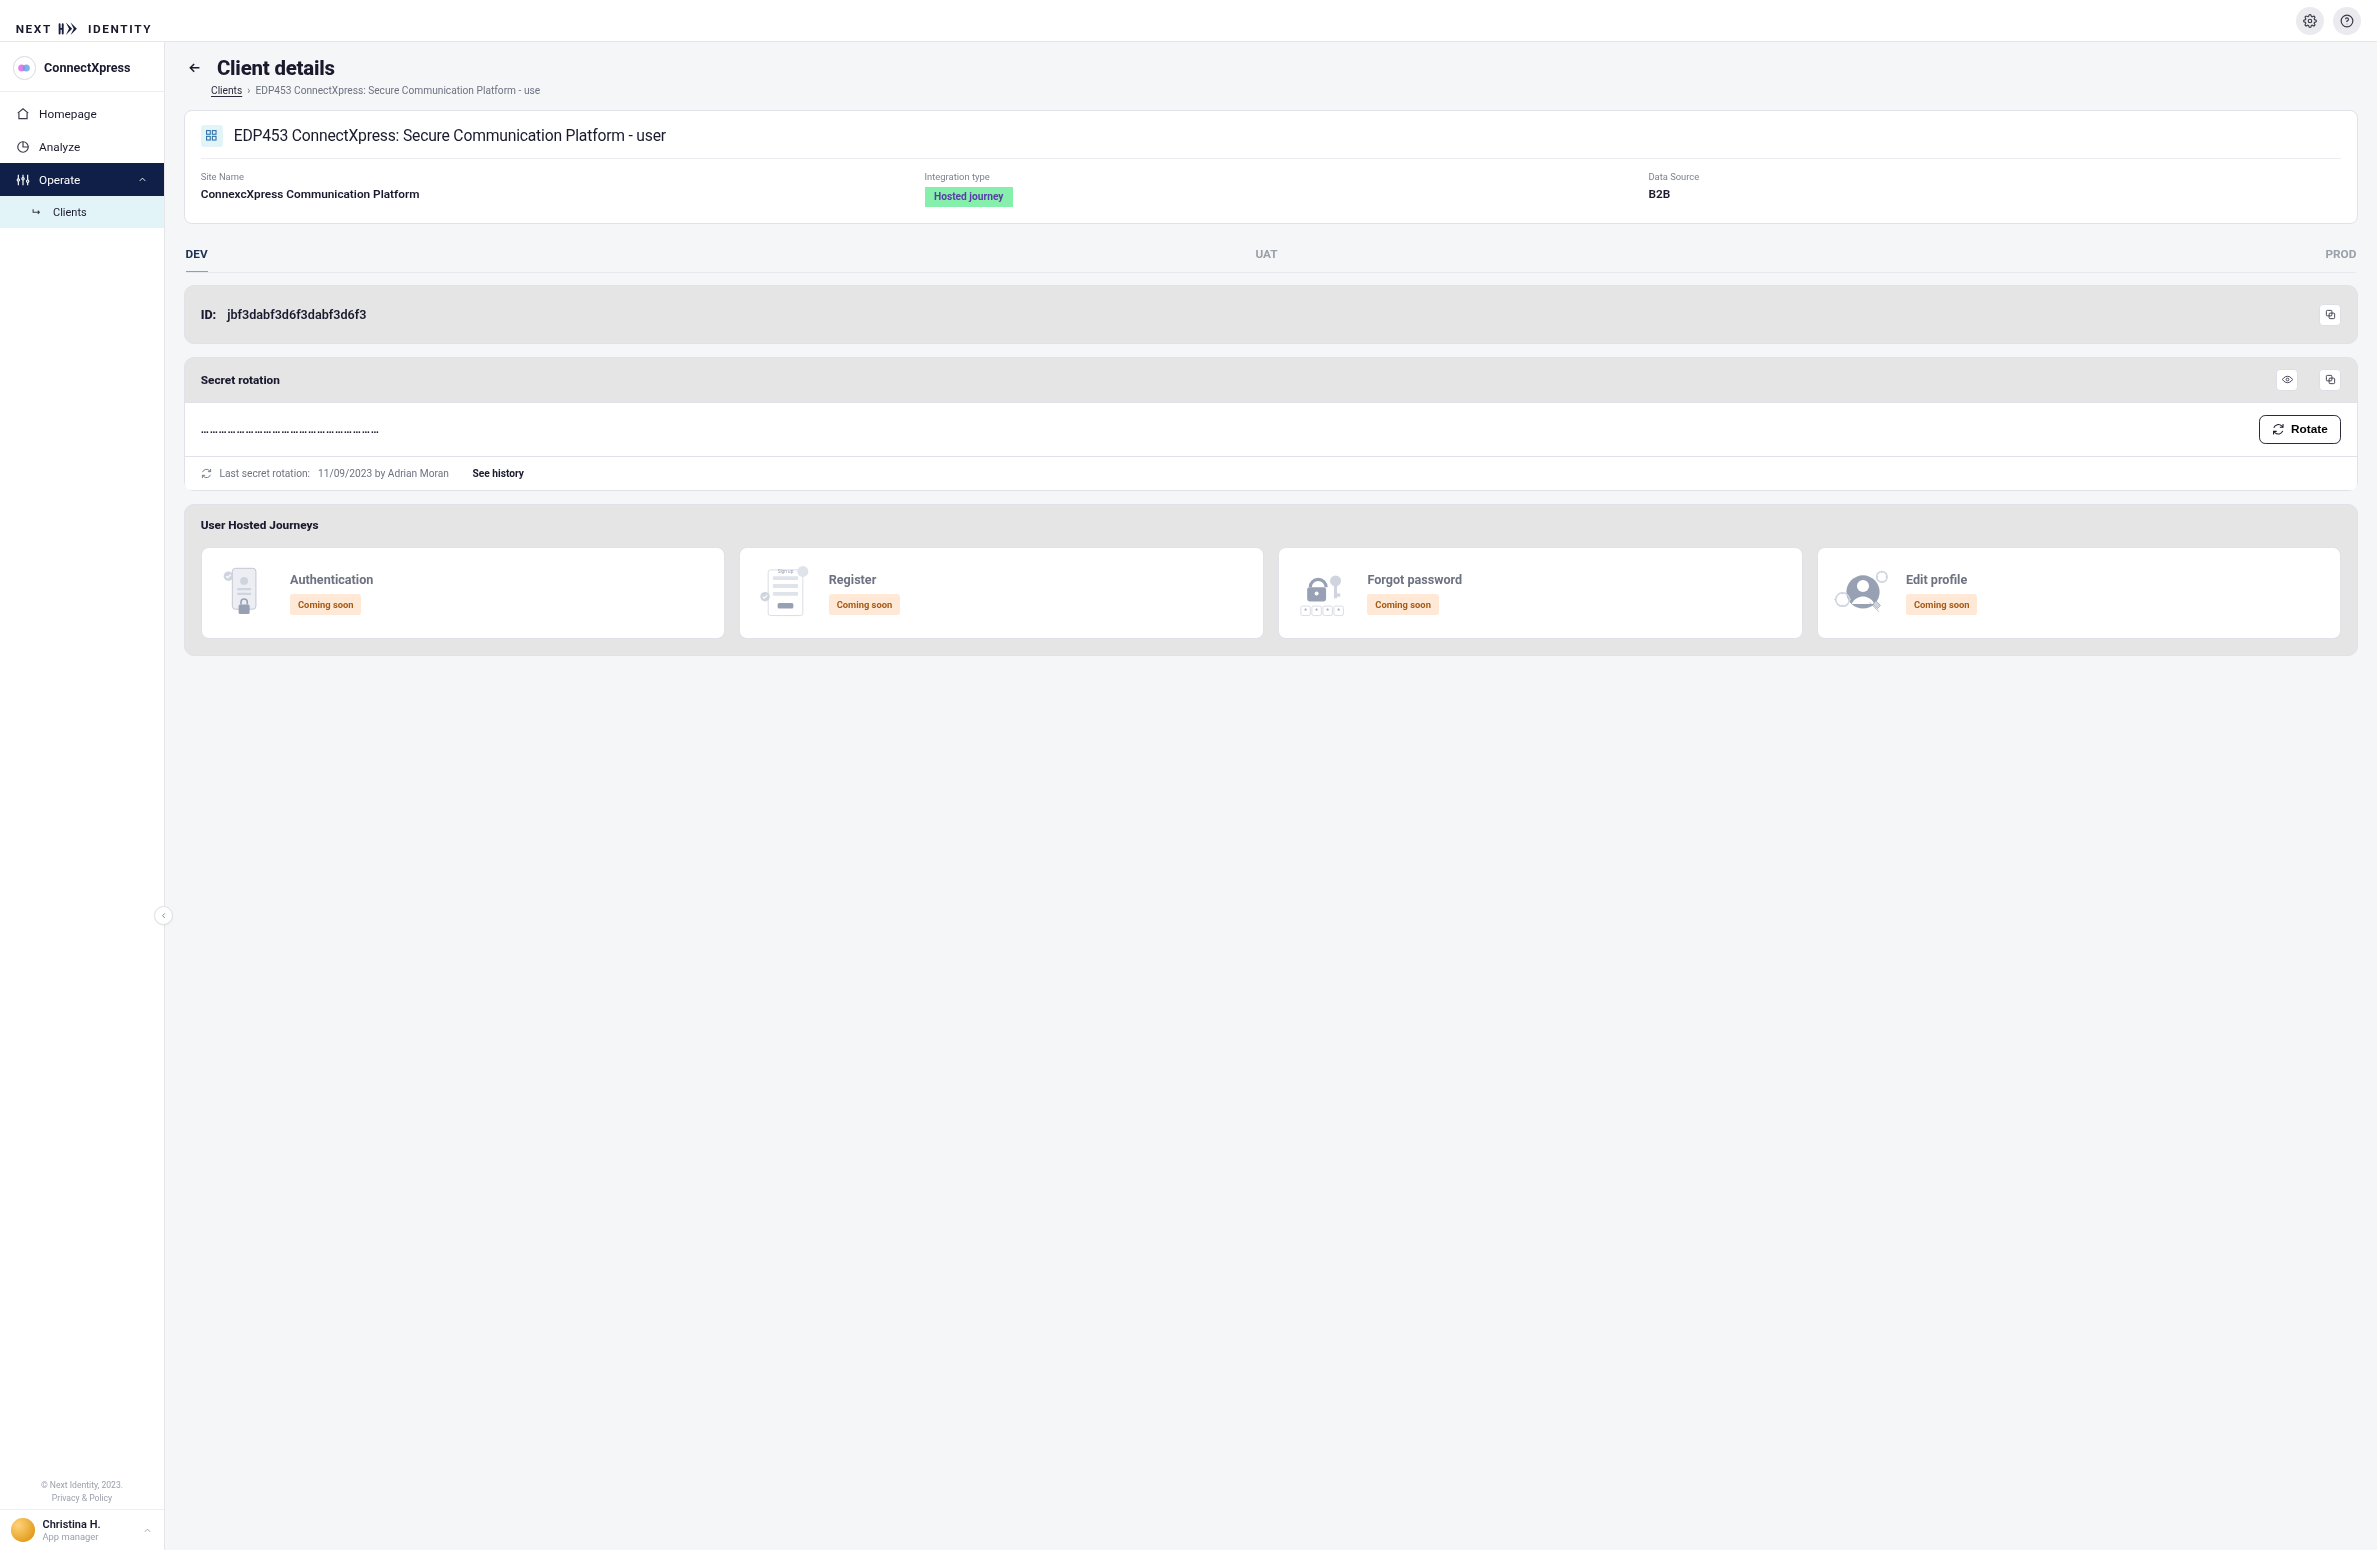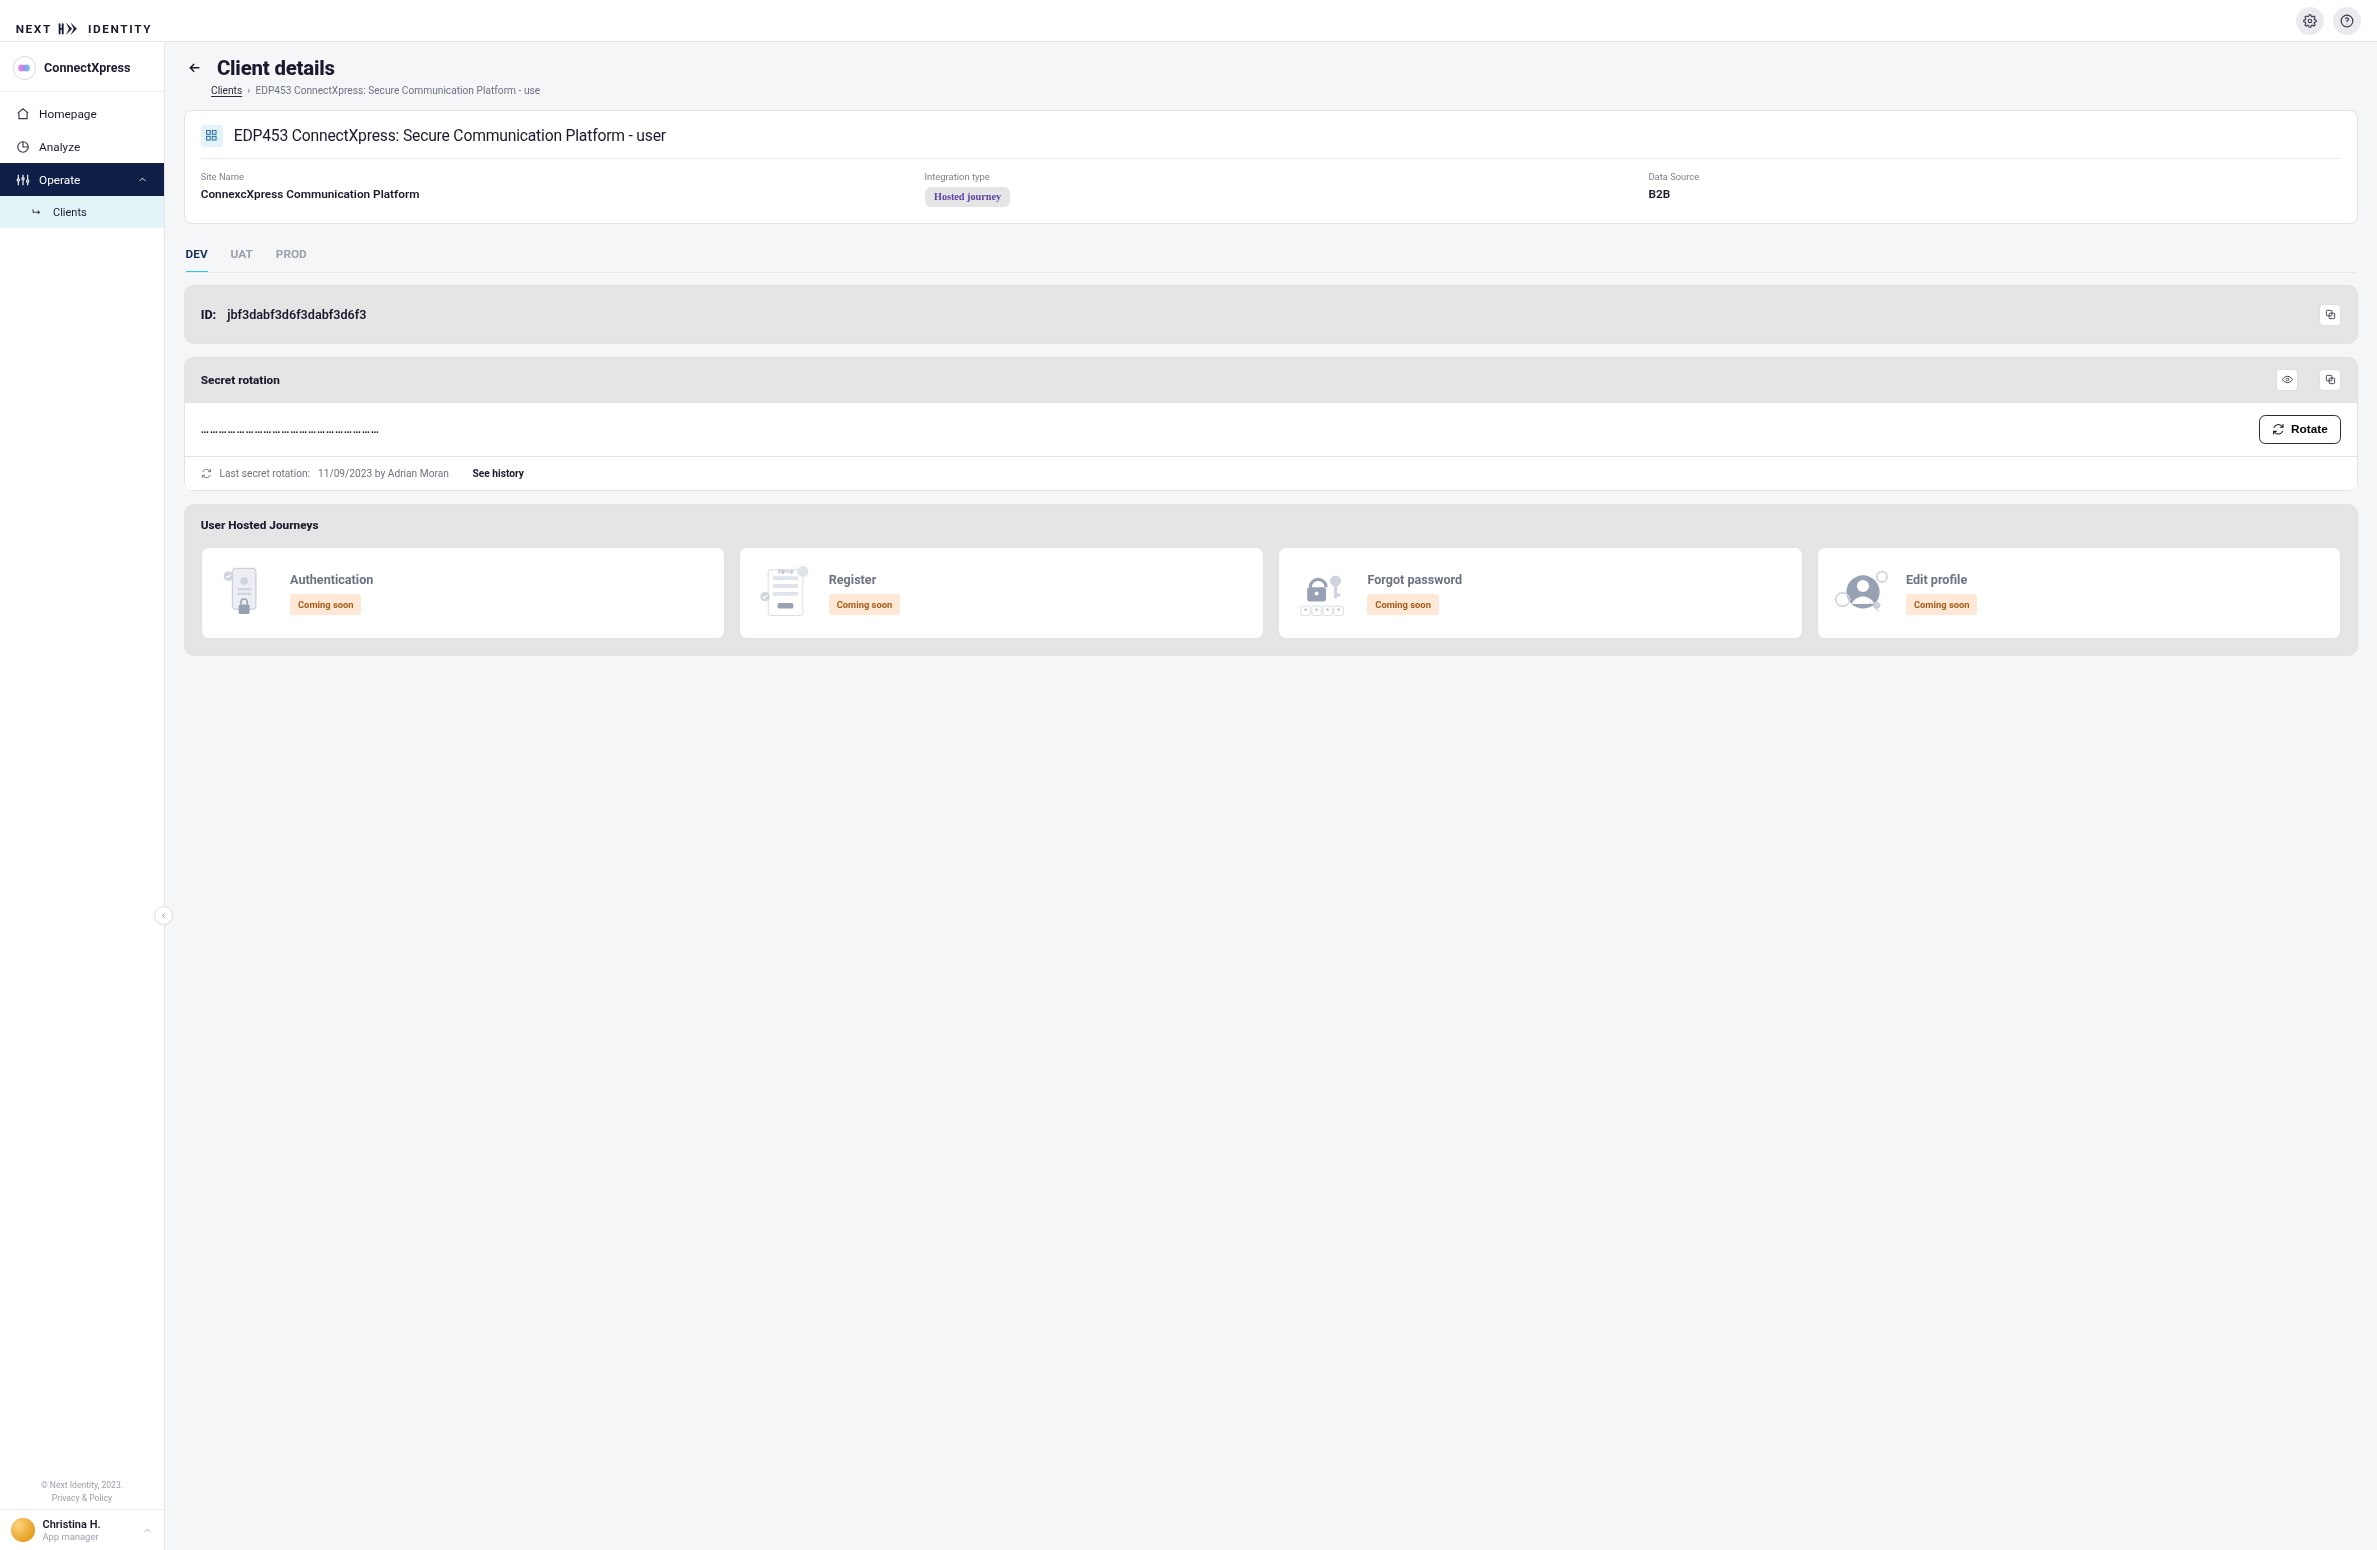--- a/index.html
+++ b/index.html
@@ -102,26 +102,26 @@
   }
   .card-title { font-size:15.7px; font-weight:400; letter-spacing:-0.2px; }
   .card-divider { height:0.8px; background:#ececf1; margin: 0 15.7px; }
   .specs {
     display:flex; padding: 12.6px 15.7px 15.7px; gap: 31px;
   }
   .spec { flex:1; }
   .spec-label { font-size:9.4px; color:#7c818c; margin-bottom:4.7px; }
   .spec-value { font-size:11.8px; font-weight:600; }
   .badge-hosted {
-    display:inline-block; background:#e5e5e5; color:#5a3ea8; font-weight:700;
-    padding: 4.7px 9.4px; border-radius:6px; font-size:10.2px;font-family:Liberation Serif, serif;
-  }
-
-  
-  .tabs { display:flex; gap: 23px; margin: 15.7px 1.6px 0; border-bottom:0.8px solid #e8e9ee; }
+    display:inline-block; background:#86efac; color:#5a3ea8; font-weight:700;
+    padding: 4.7px 9.4px; border-radius:0; font-size:10.2px;
+  }
+
+  
+  .tabs { display:flex; gap: 23px; margin: 15.7px 1.6px 0; border-bottom:0.8px solid #e8e9ee;justify-content:space-between; }
   .tab { padding: 7.9px 0 9.4px; font-size:11.8px; font-weight:700; color:#9aa0aa; cursor:pointer; border-bottom:1.6px solid transparent; }
   .tab.active { color:#1c3255; border-bottom-color:#36c4e6; }
 
   
   .panel {
     background:#e5e5e5; border:0.8px solid #e0e2e8; border-radius:10px; margin-top:12.6px;
   }
   .id-row {
     display:flex; align-items:center; padding: 17.3px 15.7px; gap: 11px; font-size:12.6px;
   }

